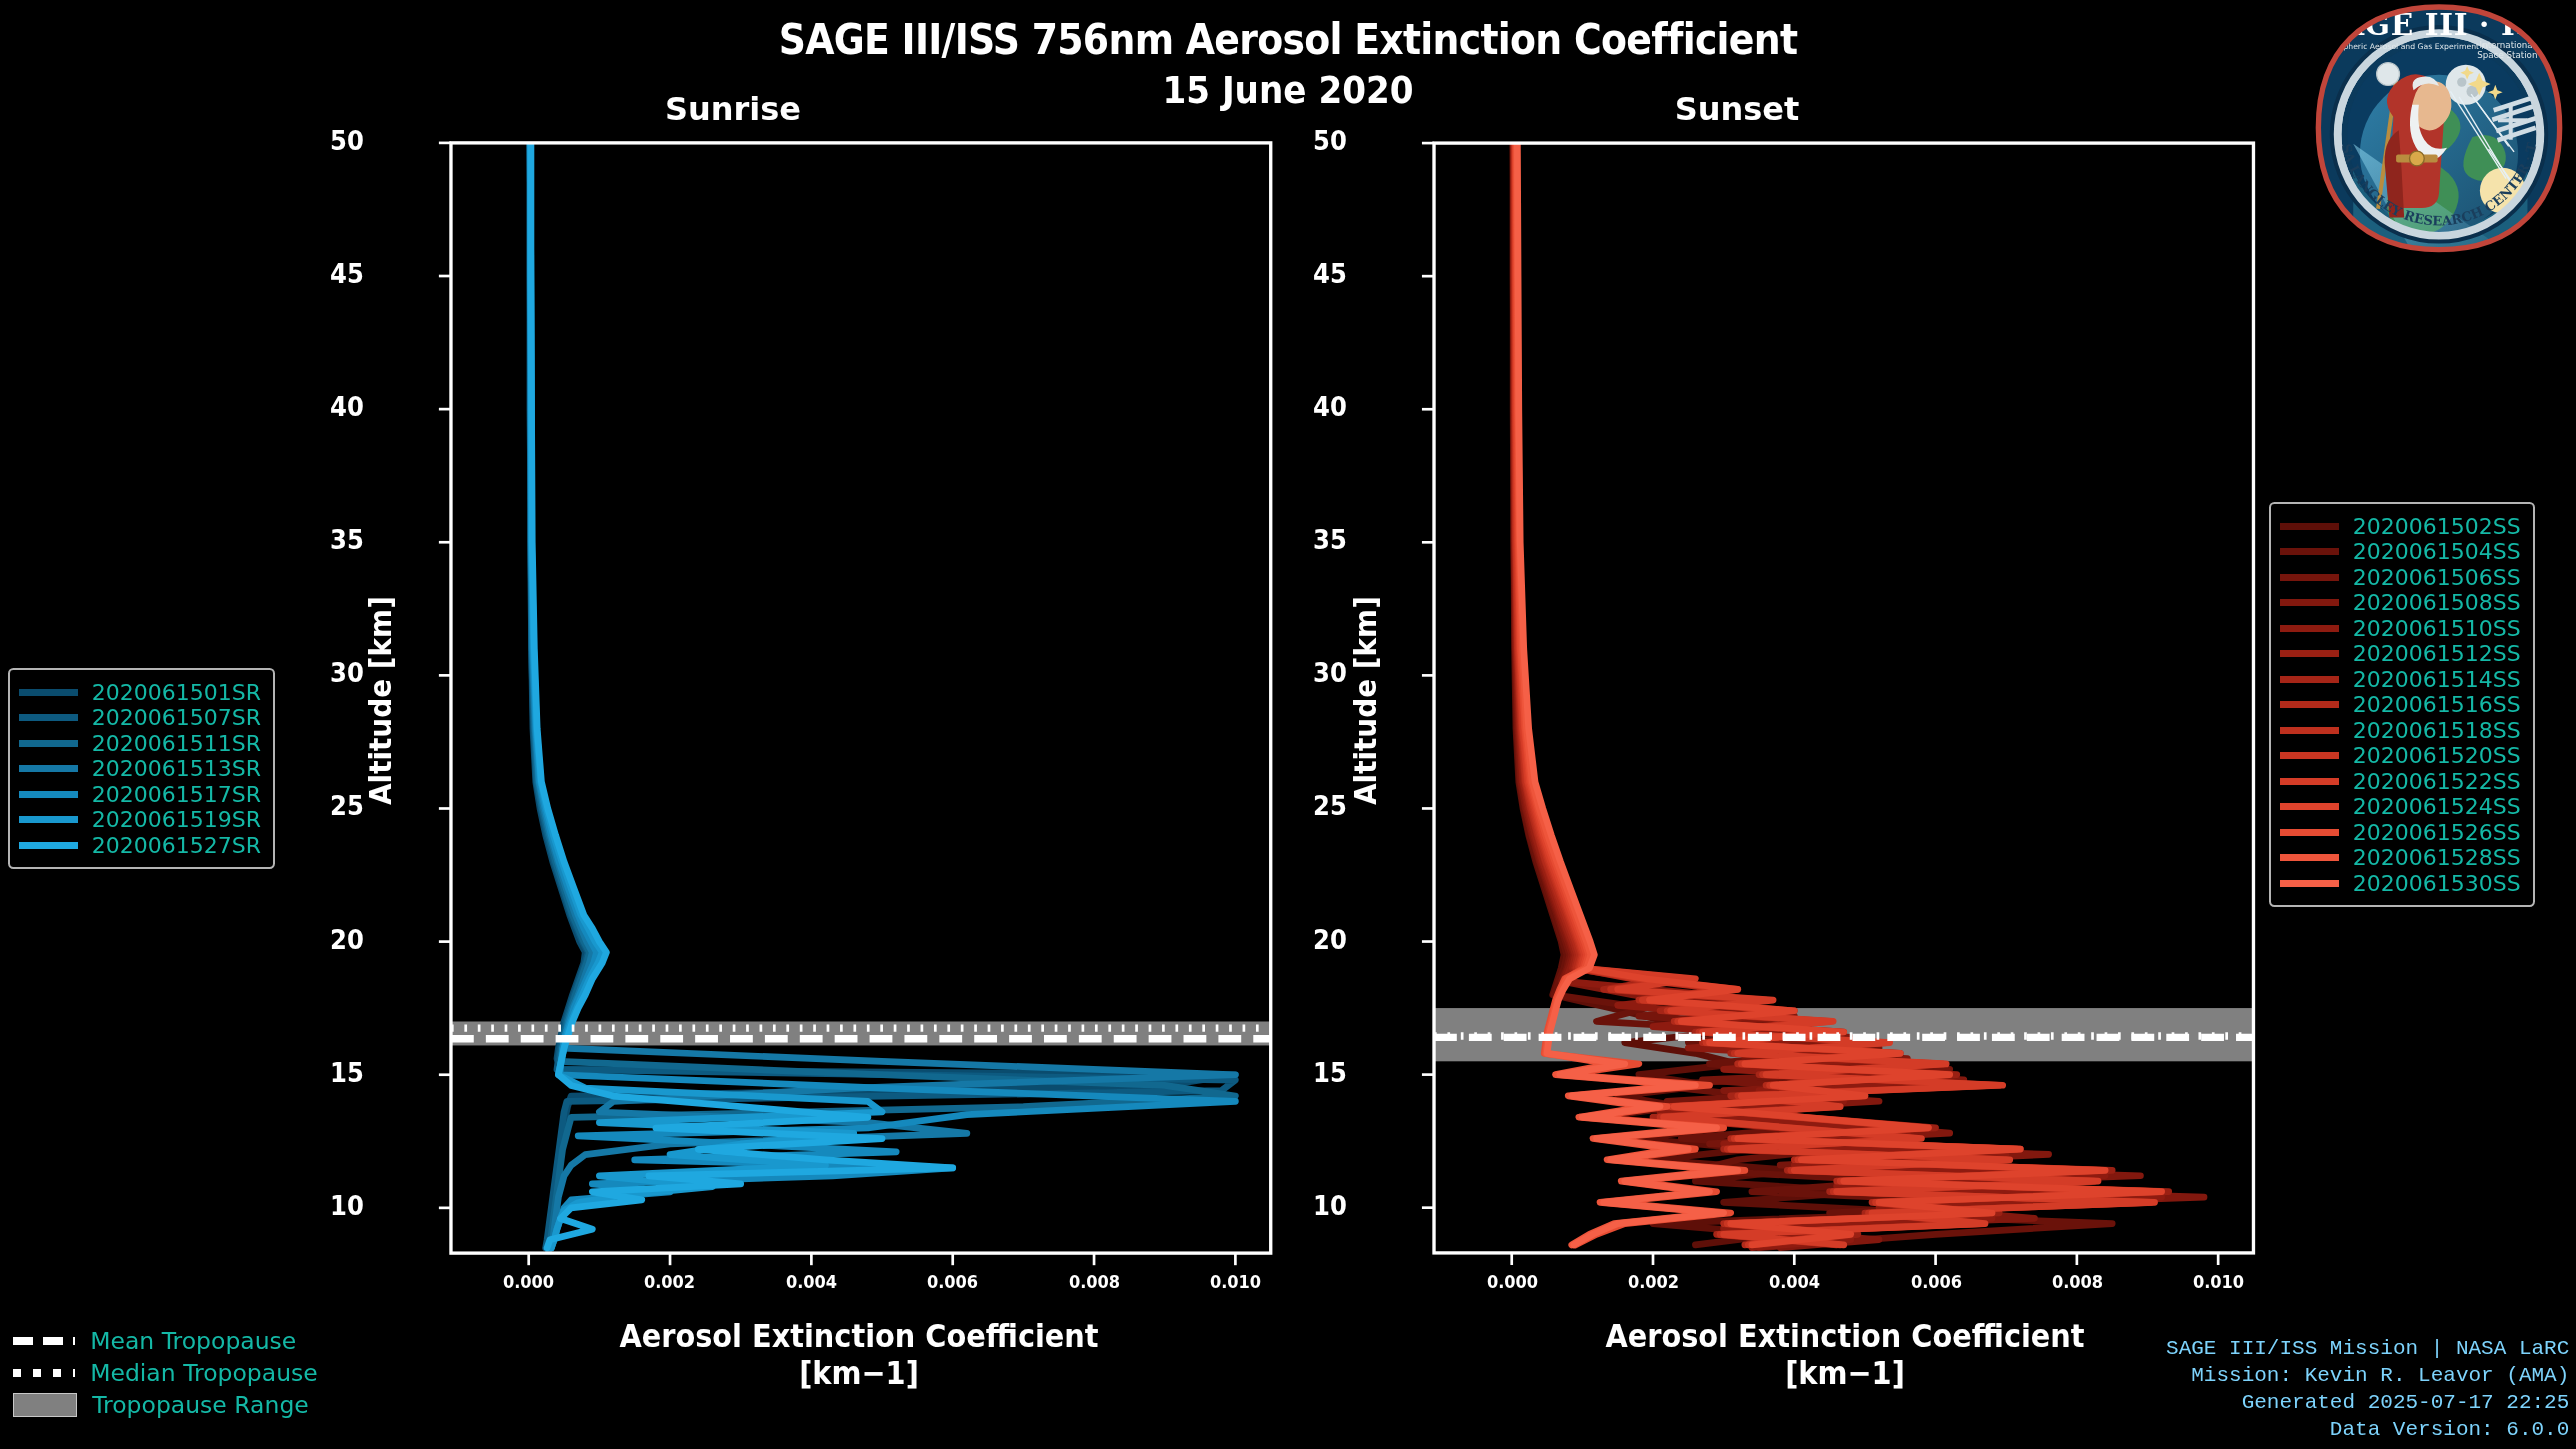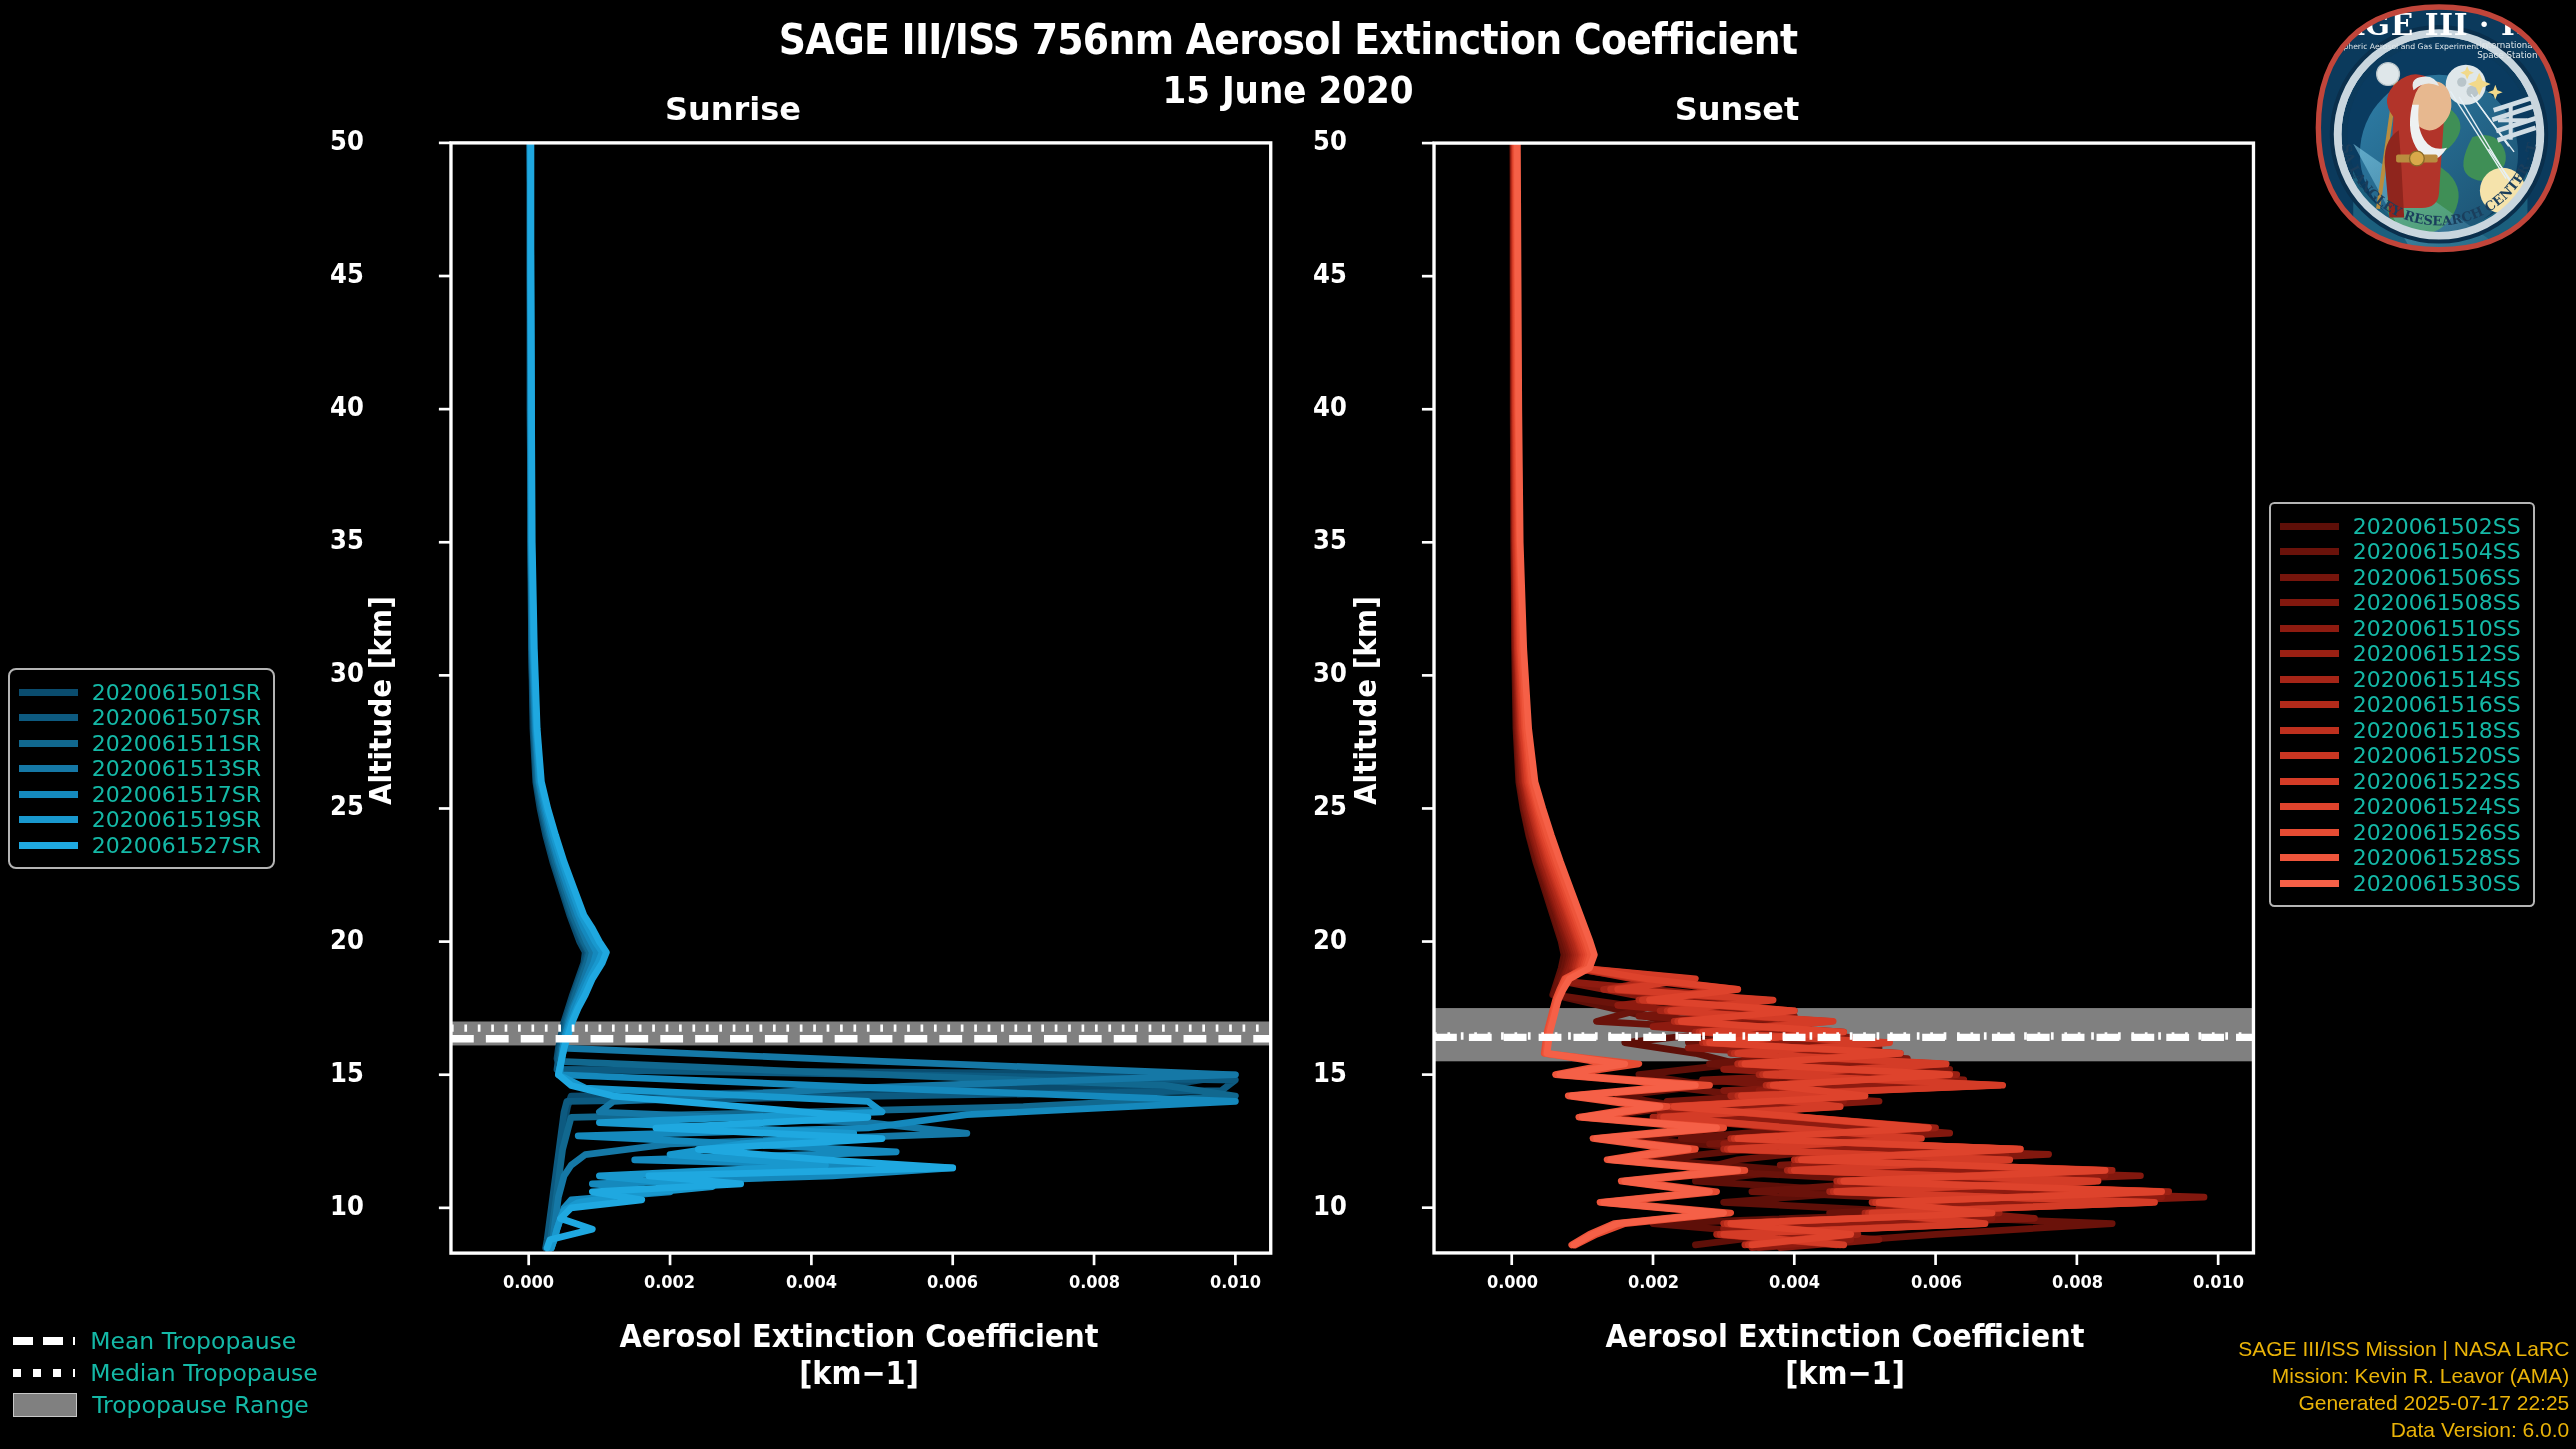--- a/index.html
+++ b/index.html
@@ -28,22 +28,22 @@
   #trop-legend{position:absolute;left:13.4px;top:1325px;}
   #trop-legend .legrow{height:32px;}
   #trop-legend .leglabel{font-size:23.5px;}
   .swatch-dash{width:62px;height:8.7px;margin-right:14.8px;flex:0 0 62px;
      background:repeating-linear-gradient(to right,#fff 0 20px,transparent 20px 30px);}
   .swatch-dot{width:62px;height:8.7px;margin-right:14.8px;flex:0 0 62px;
      background:repeating-linear-gradient(to right,#fff 0 8px,transparent 8px 20px);}
   .swatch-box{width:62px;height:21.5px;margin-right:14.8px;flex:0 0 62px;
      background:#808080;border:1.3px solid #c8c8c8;}
   #credits{position:absolute;right:6.7px;bottom:5.4px;text-align:right;font-size:21px;
-           color:#eab308;line-height:1.28;
-           font-family:Liberation Sans, sans-serif;}
+           color:#7dd3fc;line-height:1.28;
+           font-family:Liberation Mono, monospace;}
   .tick-lbl{position:absolute;font-size:18px;text-align:center;
             font-family:"DejaVu Sans Condensed","DejaVu Sans",sans-serif;font-weight:bold;}
   .ytick-lbl{position:absolute;font-size:27px;text-align:left;
             font-family:"DejaVu Sans Condensed","DejaVu Sans",sans-serif;font-weight:bold;}
 </style>
 </head>
 <body>
 
 <div id="title" class="abs">SAGE III/ISS 756nm Aerosol Extinction Coefficient</div>
 <div id="subtitle" class="abs">15 June 2020</div>
@@ -135,21 +135,21 @@
   <div>Aerosol Extinction Coefficient</div>
   <div>[km−1]</div>
 </div>
 <div class="axlabel" style="left:1563px;top:1318px;width:564px;">
   <div>Aerosol Extinction Coefficient</div>
   <div>[km−1]</div>
 </div>
 <div class="ylabel" style="left:362px;top:805px;">Altitude [km]</div>
 <div class="ylabel" style="left:1347px;top:805px;">Altitude [km]</div>
 
-<div class="legendbox" id="sr-legend" style="left:8px;top:668px;border-radius:8px;">
+<div class="legendbox" id="sr-legend" style="left:8px;top:668px;">
     <div class="legrow">
       <div class="legswatch" style="border-top-color: rgb(10, 76, 110);"></div>
       <span class="leglabel">2020061501SR</span>
     </div>
     <div class="legrow">
       <div class="legswatch" style="border-top-color: rgb(13, 90, 128);"></div>
       <span class="leglabel">2020061507SR</span>
     </div>
     <div class="legrow">
       <div class="legswatch" style="border-top-color: rgb(17, 104, 143);"></div>

